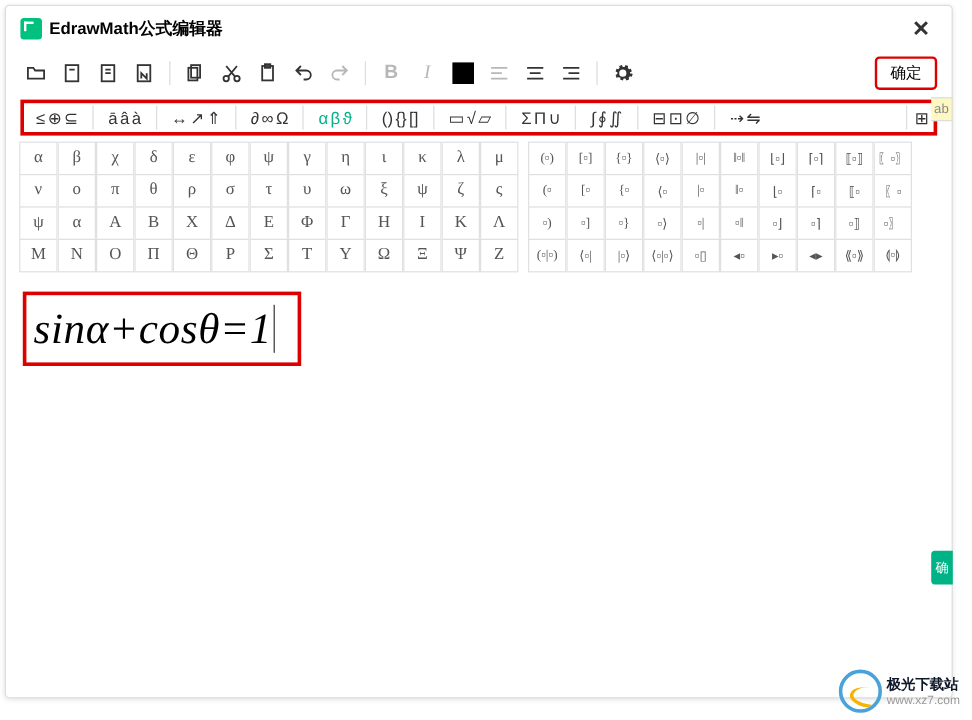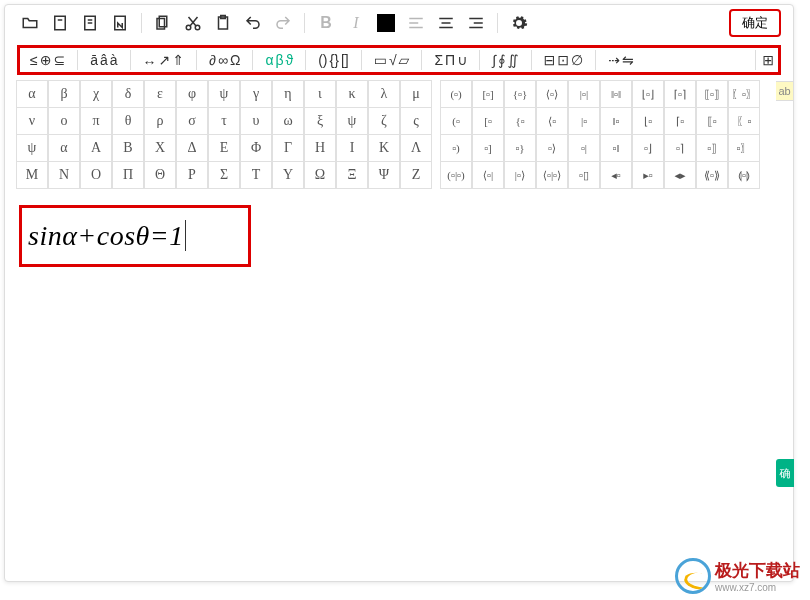--- a/index.html
+++ b/index.html
@@ -20,35 +20,40 @@
   .cat-group { display: flex; align-items: center; gap: 2px; padding: 2px 6px; border-radius: 3px; }
   .cat-group span { font-size: 14px; color: #333; }
   .cat-group.sel span { color: #00b386; }
   .cat-sep { width: 1px; height: 20px; background: #ddd; margin: 0 4px; }
   .grids { display: flex; gap: 8px; padding: 0 12px 8px 12px; }
   .grid { display: grid; gap: 0; }
   .grid-a { grid-template-columns: repeat(13, 32px); }
   .grid-b { grid-template-columns: repeat(10, 32px); }
   .cell { width: 32px; height: 28px; border: 1px solid #e0e0e0; display: flex; align-items: center; justify-content: center; font-size: 14px; cursor: pointer; font-family: "Times New Roman", serif; background: #fff; color: #555; margin: -1px 0 0 -1px; }
   .formula-box { border: 3px solid #d00; margin: 8px 0 0 14px; width: 232px; height: 62px; display: flex; align-items: center; padding-left: 6px; }
-  .formula-text { font-family: "Times New Roman", serif; font-style: italic; font-size: 28px; letter-spacing: 0.5px; }
+  .formula-text { font-family: "Times New Roman", serif; font-style: italic; font-size: 36px; letter-spacing: 0.5px; }
   .formula-text .eq { font-style: normal; }
   .watermark { position: absolute; right: 10px; bottom: 6px; display: flex; align-items: center; gap: 4px; font-size: 11px; }
   .watermark .circ { width: 36px; height: 36px; border: 3px solid #4aa3d8; border-radius: 50%; position: relative; overflow: hidden; }
   .watermark .circ::before { content: ""; position: absolute; left: 6px; top: 12px; width: 30px; height: 14px; border: 3px solid #f5b400; border-radius: 50%; border-right: none; border-top: none; transform: rotate(10deg); }
-  .watermark .lbl1 { color: #b91c1c; font-size: 17px; font-weight: bold; }
+  .watermark .lbl1 { color: #0f172a; font-size: 12px; font-weight: bold; }
   .watermark .lbl2 { color: #999; font-size: 10px; }
   .side-tab { position: absolute; right: -1px; top: 76px; width: 18px; height: 20px; border: 1px solid #ddd; border-left: none; background: #fef9c3; font-size: 11px; display: flex; align-items: center; justify-content: center; color: #888; }
   .green-edge { position: absolute; right: -1px; top: 454px; width: 18px; height: 28px; background: #00b386; color: #fff; font-size: 11px; display: flex; align-items: center; justify-content: center; border-radius: 3px 0 0 3px; }
   svg { width: 18px; height: 18px; }
 </style>
 </head>
 <body>
 
 <div class="window">
+  <div class="titlebar">
+    <div class="logo"></div>
+    <span>EdrawMath公式编辑器</span>
+    <span class="close-btn">✕</span>
+  </div>
 
   <div class="toolbar">
     <div class="tbtn">
         <svg viewBox="0 0 24 24" fill="none" stroke="currentColor" stroke-width="2">
           <path d="M3 6h6l2 3h10v9H3z"></path>
         </svg>
       </div>
     <div class="tbtn">
         <svg viewBox="0 0 24 24" fill="none" stroke="currentColor" stroke-width="2">
           <rect x="5" y="3" width="14" height="18"></rect>

